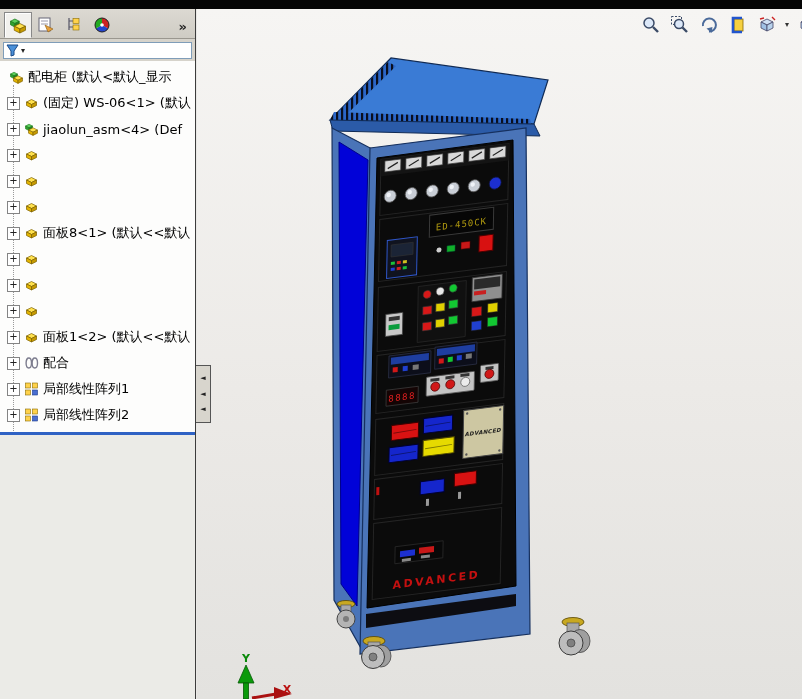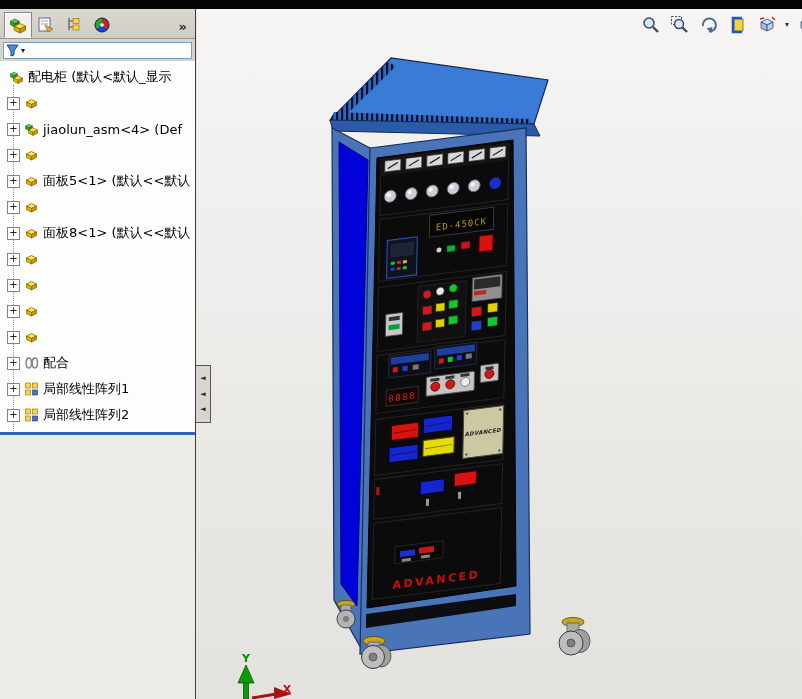--- a/index.html
+++ b/index.html
@@ -418,40 +418,40 @@
         <span class="ticon"><svg width="17" height="16" viewBox="0 0 16 16">
               <use href="#sym-assembly"></use>
             </svg></span>
         <span class="tlabel">配电柜 (默认&lt;默认_显示</span>
       </div>
       <div class="trow">
         <span class="expbox">+</span>
         <span class="ticon"><svg width="17" height="16" viewBox="0 0 16 16">
               <use href="#sym-part"></use>
             </svg></span>
+        <span class="tlabel">(固定) WS-06&lt;1&gt; (默认</span>
       </div>
       <div class="trow">
         <span class="expbox">+</span>
         <span class="ticon"><svg width="17" height="16" viewBox="0 0 16 16">
               <use href="#sym-assembly"></use>
             </svg></span>
         <span class="tlabel">jiaolun_asm&lt;4&gt; (Def</span>
       </div>
       <div class="trow">
         <span class="expbox">+</span>
         <span class="ticon"><svg width="17" height="16" viewBox="0 0 16 16">
               <use href="#sym-part"></use>
             </svg></span>
       </div>
       <div class="trow">
         <span class="expbox">+</span>
         <span class="ticon"><svg width="17" height="16" viewBox="0 0 16 16">
               <use href="#sym-part"></use>
             </svg></span>
-        <span class="tlabel">面板5&lt;1&gt; (默认&lt;&lt;默认</span>
       </div>
       <div class="trow">
         <span class="expbox">+</span>
         <span class="ticon"><svg width="17" height="16" viewBox="0 0 16 16">
               <use href="#sym-part"></use>
             </svg></span>
       </div>
       <div class="trow">
         <span class="expbox">+</span>
         <span class="ticon"><svg width="17" height="16" viewBox="0 0 16 16">
@@ -475,20 +475,21 @@
         <span class="expbox">+</span>
         <span class="ticon"><svg width="17" height="16" viewBox="0 0 16 16">
               <use href="#sym-part"></use>
             </svg></span>
       </div>
       <div class="trow">
         <span class="expbox">+</span>
         <span class="ticon"><svg width="17" height="16" viewBox="0 0 16 16">
               <use href="#sym-part"></use>
             </svg></span>
+        <span class="tlabel">面板1&lt;2&gt; (默认&lt;&lt;默认</span>
       </div>
       <div class="trow">
         <span class="expbox">+</span>
         <span class="ticon"><svg width="17" height="16" viewBox="0 0 16 16">
               <use href="#sym-mates"></use>
             </svg></span>
         <span class="tlabel">配合</span>
       </div>
       <div class="trow">
         <span class="expbox">+</span>

